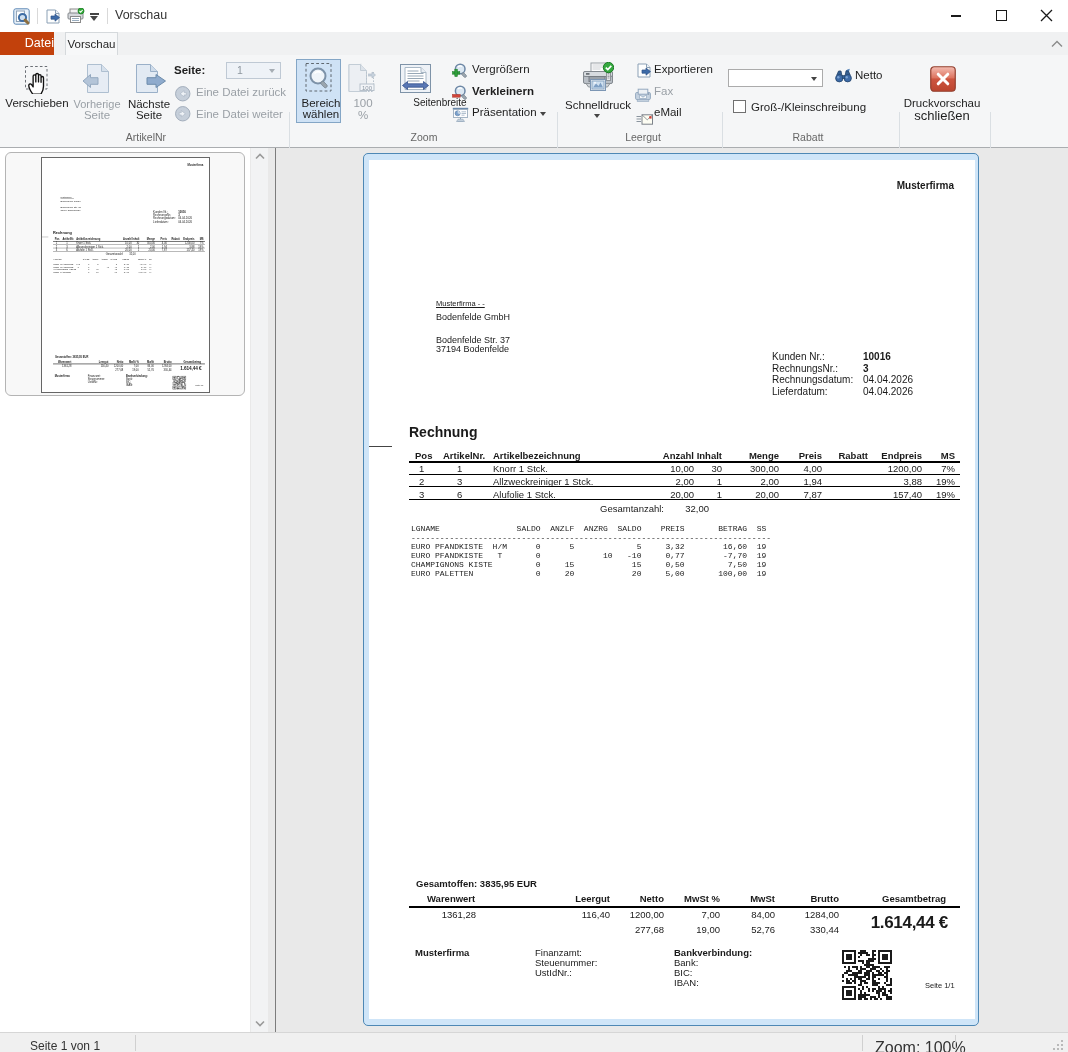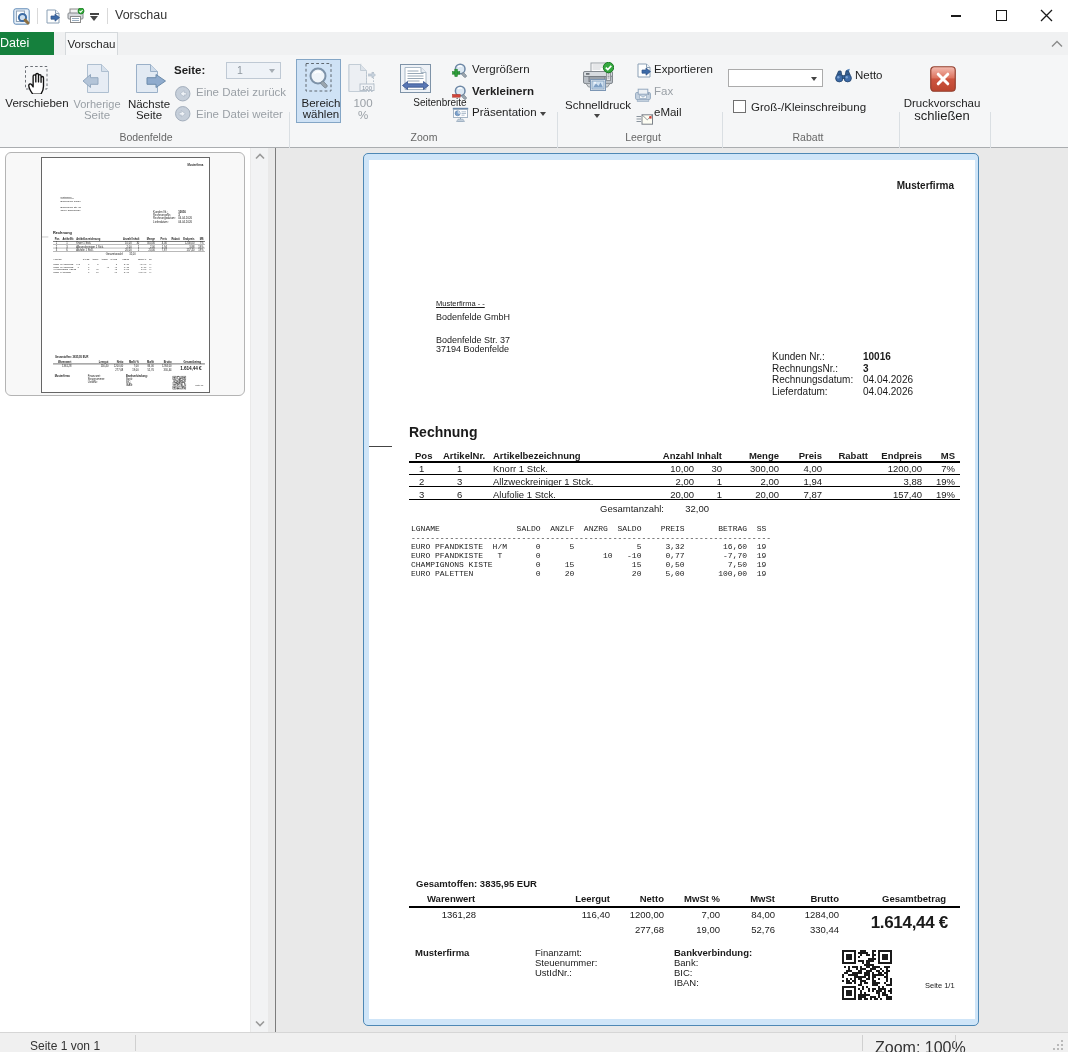--- a/index.html
+++ b/index.html
@@ -38,21 +38,21 @@
 <div class="abs" style="left:90px;top:16px;border-left:4.5px solid transparent;border-right:4.5px solid transparent;border-top:5px solid #444"></div>
 <div class="abs" style="left:107px;top:8px;width:1px;height:16px;background:#d9d9d9"></div>
 <div class="abs" style="left:115px;top:8px;font-size:12.5px;color:#333">Vorschau</div>
 <div class="abs" style="left:951px;top:15px;width:10px;height:1.5px;background:#1a1a1a"></div>
 <div class="abs" style="left:996px;top:10px;width:9px;height:9px;border:1.3px solid #1a1a1a"></div>
 <svg class="abs" style="left:1040px;top:9px" width="13" height="13">
       <path d="M1 1 L12 12 M12 1 L1 12" stroke="#1a1a1a" stroke-width="1.3"></path>
     </svg>
 </div>
 <div class="abs" style="left:0;top:32px;width:1068px;height:23px;background:#f0f1f2">
-<div class="abs" style="left:0;top:0;width:54px;height:31px;background:#15803d;color:#fff;font-size:12.5px;text-align:left;line-height:22px">Datei</div>
+<div class="abs" style="left:0;top:0;width:54px;height:31px;background:#c2410c;color:#fff;font-size:12.5px;text-align:right;line-height:22px">Datei</div>
 <div class="abs" style="left:65px;top:0;width:53px;height:23px;background:#f7f8f9;border:1px solid #d5d9dc;border-bottom:none;box-sizing:border-box;color:#262626;font-size:11.5px;text-align:center;line-height:22px">Vorschau</div>
 </div>
 <svg class="abs" style="left:1051px;top:40px" width="12" height="8">
     <path d="M1 6.5 L6 1.5 L11 6.5" stroke="#8a8a8a" stroke-width="1.4" fill="none"></path>
   </svg>
 <div class="abs" style="left:0;top:55px;width:1068px;height:92px;background:#f5f6f7;border-bottom:1px solid #aaadb0;box-sizing:content-box">
 <div class="abs" style="left:25px;top:10.5px"><svg width="24" height="28" viewBox="0 0 24 28" style="">
         <rect x="0.5" y="0.5" width="21.5" height="22.5" fill="none" stroke="#6a6f75" stroke-dasharray="2.6 2.2"></rect>
         <g transform="translate(11.2,18.6) scale(1.28) translate(-11.2,-18.6)">
           <path d="M8.5 26 C6.8 23.8 5.4 21.2 5.4 19.2 C5.4 18 6.9 17.7 7.6 18.7 L8.8 20.4 L8.8 12 C8.8 10.6 10.9 10.6 10.9 12 L10.9 16.5 L10.9 11 C10.9 9.6 13 9.6 13 11 L13 16.5 L13 11.8 C13 10.5 15 10.5 15 11.8 L15 16.8 L15 13.2 C15 12 16.9 12 16.9 13.2 L16.9 19.8 C16.9 22.3 16 24.4 14.9 26 Z" fill="#fff" stroke="#111" stroke-width="1.05" stroke-linejoin="round"></path>
@@ -81,21 +81,21 @@
 <div class="abs" style="left:175px;top:31px"><svg width="16" height="16" viewBox="0 0 16 16" style="">
         <circle cx="7.75" cy="7.75" r="7.2" fill="#c6cfda" stroke="#a3aebc"></circle>
         <path d="M9.2 4.6 L5.2 7.75 L9.2 10.9 L9.2 8.9 L11.3 8.9 L11.3 6.6 L9.2 6.6 Z" fill="#eef2f6" stroke="#9fabba" stroke-width="0.5"></path>
       </svg></div>
 <div class="rlabel" style="left:196px;top:31px;color:#9aa0a6">Eine Datei zurück</div>
 <div class="abs" style="left:175px;top:51px"><svg width="16" height="16" viewBox="0 0 16 16" style="">
         <circle cx="7.75" cy="7.75" r="7.2" fill="#c6cfda" stroke="#a3aebc"></circle>
         <path d="M6.3 4.6 L10.3 7.75 L6.3 10.9 L6.3 8.9 L4.2 8.9 L4.2 6.6 L6.3 6.6 Z" fill="#eef2f6" stroke="#9fabba" stroke-width="0.5"></path>
       </svg></div>
 <div class="rlabel" style="left:196px;top:52.5px;color:#9aa0a6">Eine Datei weiter</div>
-<div class="glabel" style="left:146px;top:76px">Bodenfelde</div>
+<div class="glabel" style="left:146px;top:76px">ArtikelNr</div>
 <div class="gsep" style="left:289px"></div>
 <div class="abs" style="left:296px;top:4px;width:45px;height:64px;background:#cfe2f5;border:1px solid #84a6c6;box-sizing:border-box"></div>
 <div class="abs" style="left:305px;top:8px"><svg width="28" height="30" viewBox="0 0 28 30" style="">
         <rect x="1" y="0.5" width="25" height="27.5" fill="none" stroke="#5f676e" stroke-dasharray="2.8 2.3"></rect>
         <circle cx="13" cy="13" r="7.5" fill="#eff4f9" stroke="#7d92a8" stroke-width="2"></circle>
         <path d="M9.5 10.5 A5 5 0 0 1 16 9.8" stroke="#fff" stroke-width="1.6" fill="none"></path>
         <rect x="17.6" y="17.6" width="7.5" height="3.6" rx="1.6" transform="rotate(45 17.6 17.6)" fill="#9aa5ae" stroke="#73808c" stroke-width="0.7"></rect>
       </svg></div>
 <div style="position:absolute;left:321px;top:42px;transform:translateX(-50%);font-size:11.5px;color:#1e1e1e;white-space:nowrap">Bereich</div>
 <div style="position:absolute;left:321px;top:53px;transform:translateX(-50%);font-size:11.5px;color:#1e1e1e;white-space:nowrap">wählen</div>

